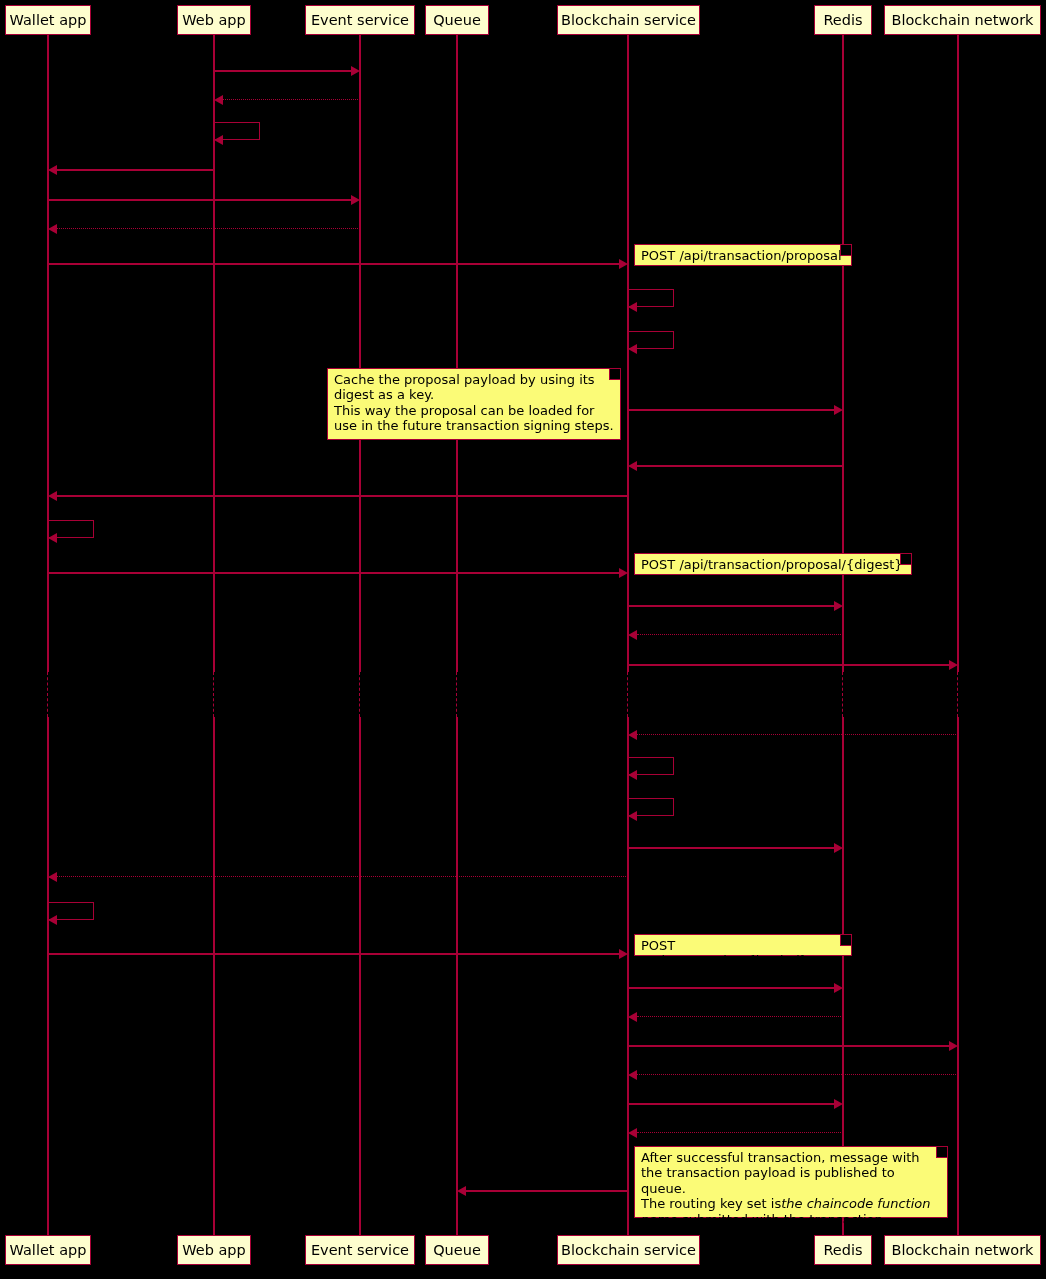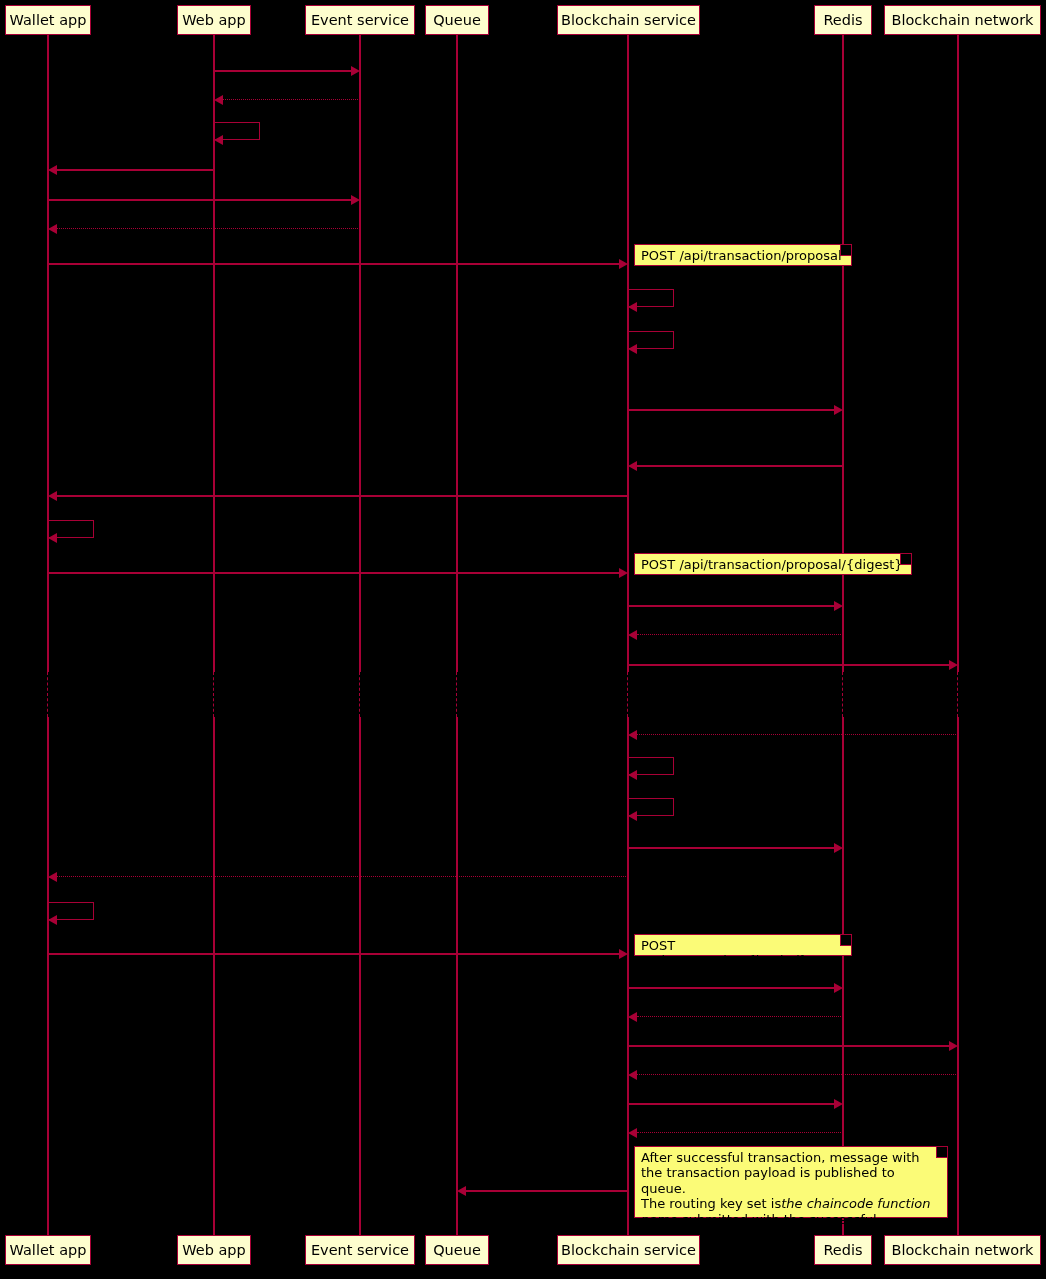--- a/index.html
+++ b/index.html
@@ -162,18 +162,22 @@
     <div class="head head-r" style="left: 949px; top: 1041px;"></div>
     <div class="msg-dotted" style="left: 637px; top: 1074.2px; width: 321px;"></div>
     <div class="head head-l" style="left: 628px; top: 1070px;"></div>
     <div class="msg" style="left: 628px; top: 1103.2px; width: 206px;"></div>
     <div class="head head-r" style="left: 834px; top: 1099px;"></div>
     <div class="msg-dotted" style="left: 637px; top: 1132.2px; width: 206px;"></div>
     <div class="head head-l" style="left: 628px; top: 1128px;"></div>
     <div class="msg" style="left: 466px; top: 1190.2px; width: 162px;"></div>
     <div class="head head-l" style="left: 457px; top: 1186px;"></div>
     <div class="note" style="left: 634px; top: 244px; width: 218px; height: 22px;"><span>POST /api/transaction/proposal</span><div class="dogear"></div></div>
+    <div class="note" style="left: 327px; top: 368px; width: 294px; height: 72px;"><span>Cache the proposal payload by using its
+digest as a key.
+This way the proposal can be loaded for
+use in the future transaction signing steps.</span><div class="dogear"></div></div>
     <div class="note" style="left: 634px; top: 553px; width: 278px; height: 22px;"><span>POST /api/transaction/proposal/{digest}</span><div class="dogear"></div></div>
     <div class="note" style="left: 634px; top: 934px; width: 218px; height: 22px;"><span>POST /api/transaction/{loaded}</span><div class="dogear"></div></div>
     <div class="note" style="left: 634px; top: 1146px; width: 314px; height: 72px;"><span>After successful transaction, message with
 the transaction payload is published to queue.
-The routing key set is</span><i>the chaincode function name</i><span> submitted with the successful.</span><div class="dogear"></div></div>
+The routing key set is</span><i>the chaincode function name</i><span> submitted with the transaction.</span><div class="dogear"></div></div>
   </div>
 
 </body></html>

